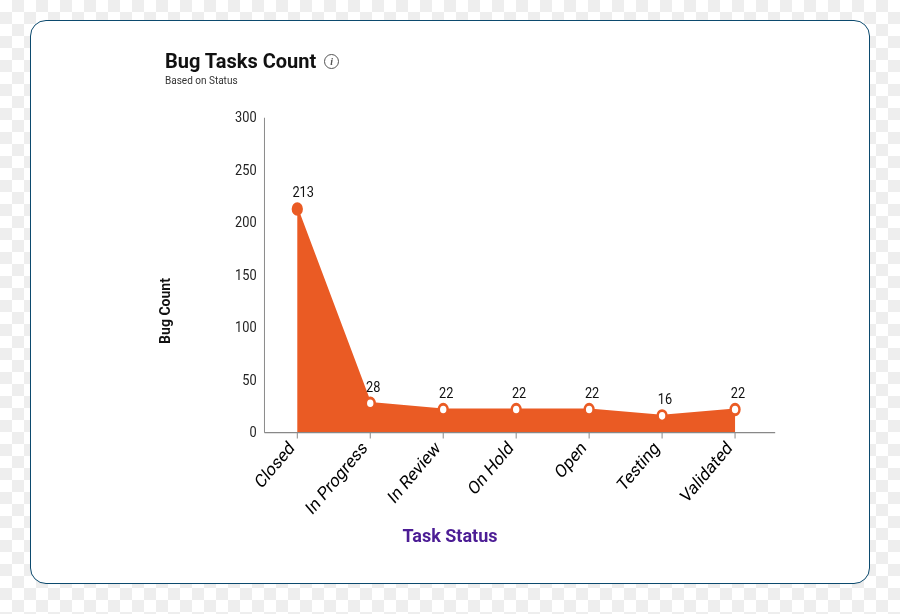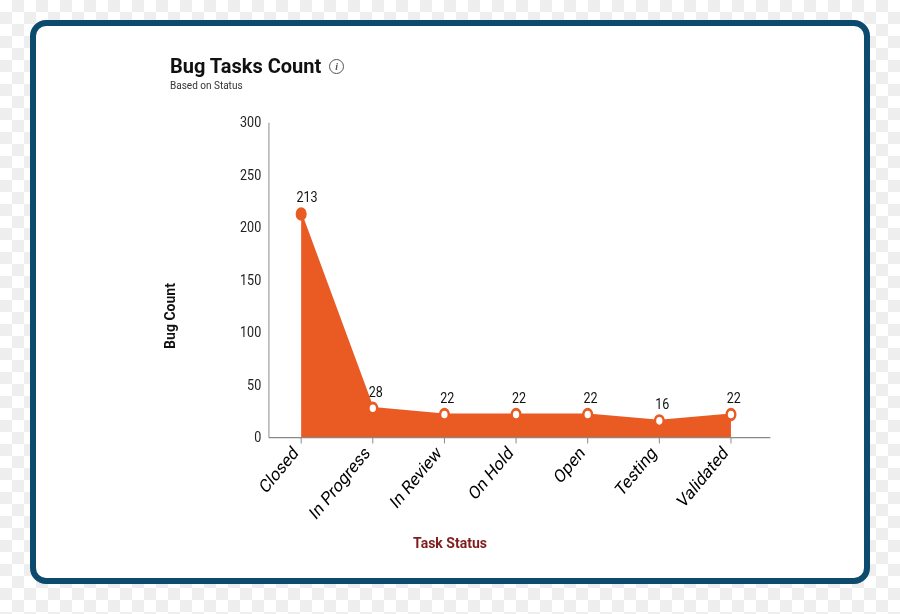--- a/index.html
+++ b/index.html
@@ -14,21 +14,21 @@
         linear-gradient(-45deg, transparent 75%, #eee 75%);
       background-size: 24px 24px;
       background-position: 0 0, 0 12px, 12px -12px, -12px 0px;
       background-color: #fff;
       padding: 20px 30px 30px 30px;
     }
     .card {
       width: 100%;
       height: 100%;
       background: #ffffff;
-      border: 6px solid #0c4a6e;
+      border: 1px solid #0c4a6e;
       border-radius: 16px;
       padding: 28px 34px 20px 34px;
       box-shadow: 0 1px 2px rgba(0,0,0,0.02);
       position: relative;
     }
     .header { margin-left: 100px; margin-bottom: 4px; }
     .title-line { display: flex; align-items: center; gap: 8px; }
     .title { font-size: 20px; font-weight: 700; color: #111; }
     .info-icon {
       width: 15px; height: 15px; border: 1.5px solid #555;
@@ -37,21 +37,21 @@
     }
     .subtitle { font-size: 10px; color: #333; margin-top: 2px; }
     .plot-wrap { position: relative; width: 100%; height: 430px; margin-top: 10px; }
     .ylabel {
       position: absolute; left: 100px; top: 50%;
       transform: translate(-50%,-50%) rotate(-90deg);
       font-size: 14px; font-weight: 700; color:#111;
     }
     .xlabel {
       position:absolute; left:50%; bottom:-20px; transform:translateX(-50%);
-      font-size:14px; font-weight:700; color:#7f1d1d;
+      font-size:18px; font-weight:700; color:#4c1d95;
     }
     .plot-inner {
       position:absolute; left:170px; right:50px; top:10px; bottom:70px;
     }
     svg { width:100%; height:100%; overflow:visible; }
     .ytick text { font-size:13px; fill:#222; text-anchor:end; }
     .axis-line { stroke:#888; stroke-width:1; }
     .area { fill:#ea5b24; }
     .series-line { fill:none; stroke:#ea5b24; stroke-width:2; }
     .pt { fill:#fff; stroke:#ea5b24; stroke-width:2.5; }

